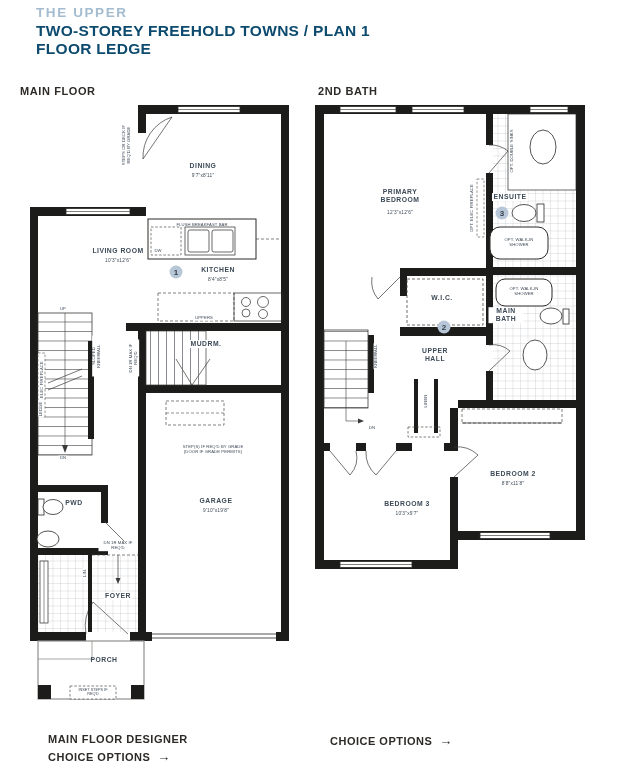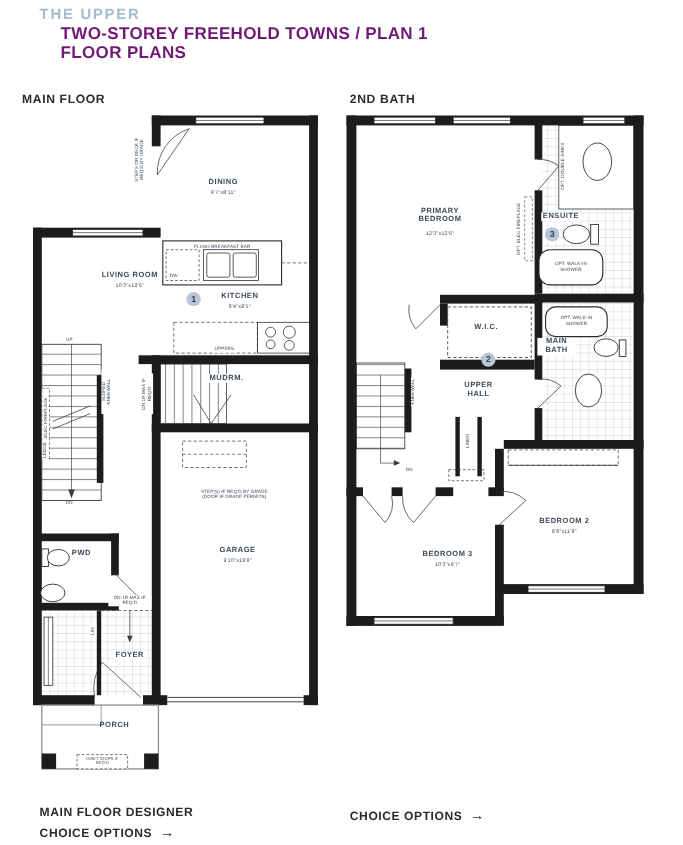--- a/index.html
+++ b/index.html
@@ -4,49 +4,49 @@
 <style>
   html,body{margin:0;padding:0;}
   body{
     width:621px;height:768px;position:relative;background:#ffffff;
     font-family:"Liberation Sans", sans-serif;overflow:hidden;
     -webkit-font-smoothing:antialiased;
   }
   .abs{position:absolute;}
   
   .brand{font-size:13.5px;font-weight:bold;letter-spacing:1.6px;color:#a3bcd0;}
-  .title{font-size:15.5px;font-weight:bold;letter-spacing:.3px;color:#701a75;margin-left:19px;}
+  .title{font-size:15.5px;font-weight:bold;letter-spacing:.3px;color:#0c4a6e;}
   
   .section-label{font-size:11px;font-weight:bold;letter-spacing:.6px;color:#2d2a28;}
   
   .plan{position:absolute;}
   .plan svg{position:absolute;left:0;top:0;}
   
   .lbl{position:absolute;transform:translate(-50%,-50%);color:#3d4a57;text-align:center;
        white-space:nowrap;line-height:1.15;}
   .room-name{font-size:6.8px;font-weight:bold;letter-spacing:.5px;}
   .room-dims{font-size:4.8px;letter-spacing:.2px;}
   .tiny{font-size:4.2px;letter-spacing:.1px;}
   .vtext{transform:translate(-50%,-50%) rotate(-90deg);}
   .wrap{white-space:normal;}
   .bg{background:#ffffff;padding:0 1.5px;}
   .marker{position:absolute;transform:translate(-50%,-50%);width:13px;height:13px;border-radius:50%;
           background:#b7c7d7;color:#303d4b;font-size:8px;font-weight:bold;display:flex;
           align-items:center;justify-content:center;}
   
-  .footer-block{position:absolute;cursor:pointer;}
+  .footer-block{position:absolute;cursor:pointer;margin-left:12px;}
   .f-line{font-size:11px;font-weight:bold;letter-spacing:.5px;color:#2d2a28;line-height:1.45;}
   .arrow{font-size:13px;font-weight:bold;margin-left:7px;color:#2d2a28;}
 </style>
 </head>
 <body>
 
 <div class="abs brand" style="left:36px;top:5px">THE UPPER</div>
 <div class="abs title" style="left:36px;top:22px">TWO-STOREY FREEHOLD TOWNS / PLAN 1</div>
-<div class="abs title" style="left:36px;top:40px">FLOOR PLANS</div>
+<div class="abs title" style="left:36px;top:40px">FLOOR LEDGE</div>
 
 <div class="abs section-label" style="left:20px;top:85px">MAIN FLOOR</div>
 <div class="abs section-label" style="left:318px;top:85px">2ND BATH</div>
 
 <div class="plan" style="left:30px;top:103px;width:260px;height:600px">
 <svg width="260" height="600" viewBox="0 0 260 600">
   <defs>
     <pattern id="tread-h" width="10" height="9.5" patternUnits="userSpaceOnUse">
       <path d="M0 .5H10" stroke="#55595e" stroke-width=".7"></path>
     </pattern>

